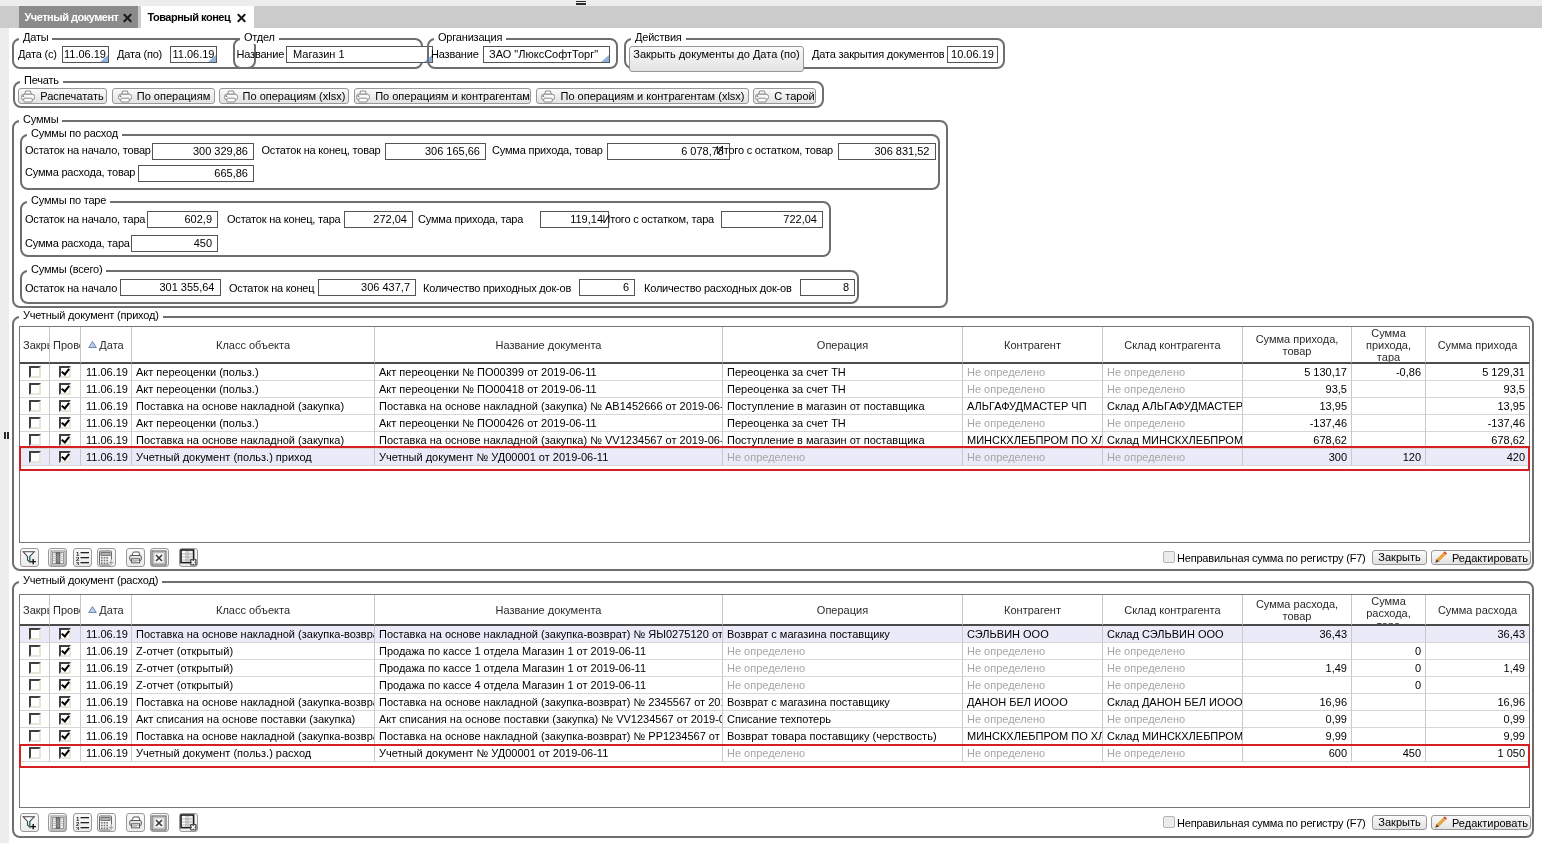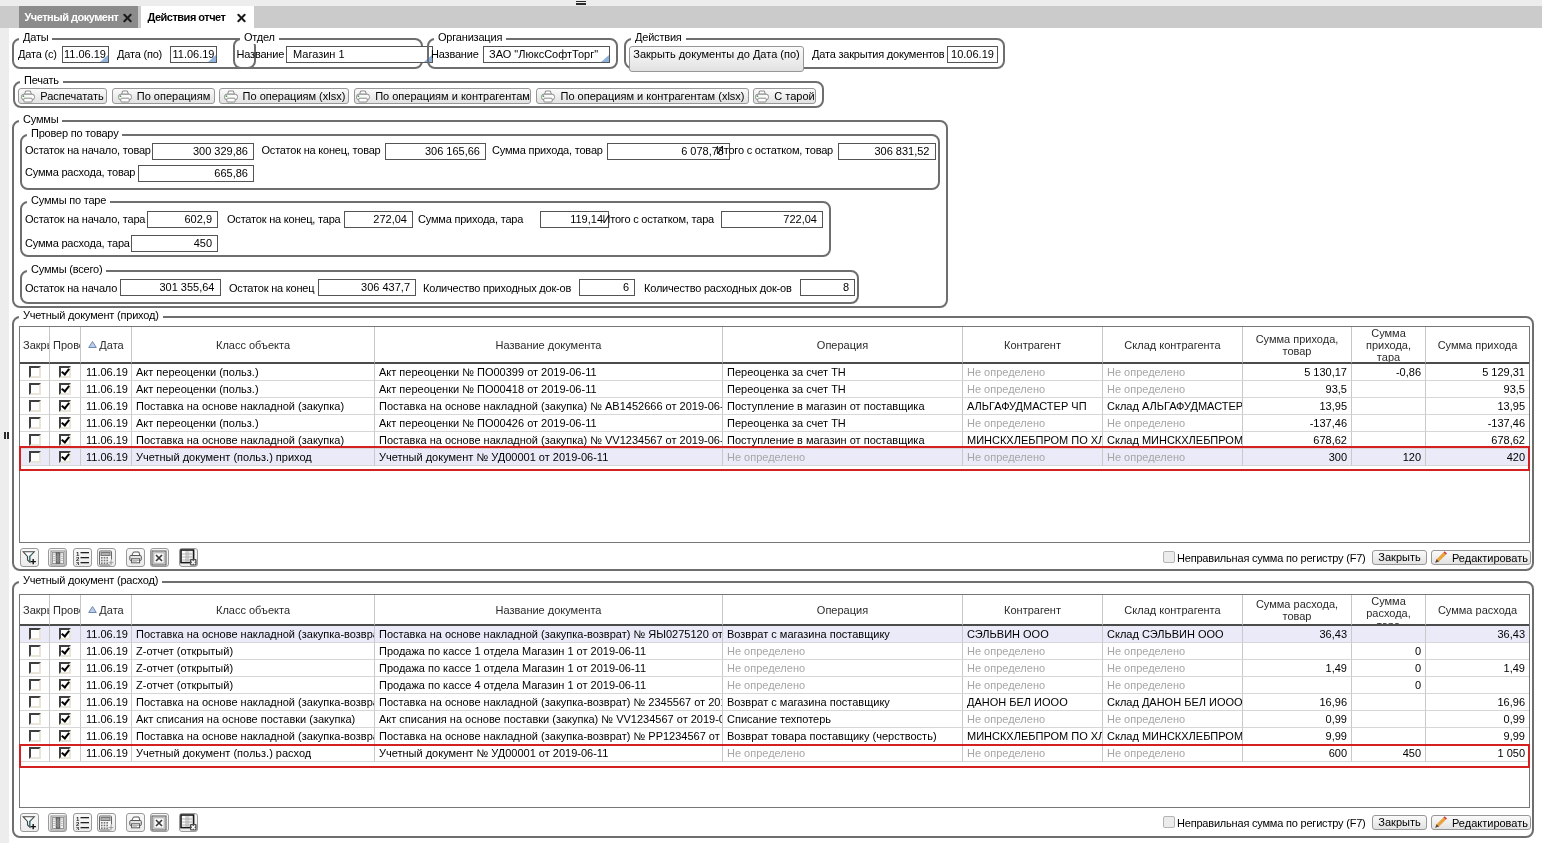--- a/index.html
+++ b/index.html
@@ -40,21 +40,21 @@
 <div class="a" style="left:0;top:0;width:1542px;height:6px;background:#ededed"></div>
 <div class="a" style="left:576px;top:1px;width:10px;height:1px;background:#2a2a2a"></div>
 <div class="a" style="left:576px;top:3px;width:10px;height:2px;background:#2a2a2a"></div>
 
 <div class="a" style="left:0;top:6px;width:1542px;height:22px;background:#cbcbcb"></div>
 <div class="a" style="left:18.5px;top:6px;width:119px;height:22px;background:#8b8b8b;color:#fff;font-weight:bold;font-size:11px;letter-spacing:-0.5px;line-height:22px">
     <span style="position:absolute;left:6px;white-space:nowrap">Учетный документ</span>
     <span class="xx xw" style="left:104px;top:7px"></span>
   </div>
 <div class="a" style="left:141px;top:6px;width:113px;height:22px;background:#fff;font-weight:bold;font-size:11px;letter-spacing:-0.5px;line-height:22px">
-    <span style="position:absolute;left:6.5px;white-space:nowrap">Действия отчет</span>
+    <span style="position:absolute;left:6.5px;white-space:nowrap">Товарный конец</span>
     <span class="xx" style="left:96px;top:7px"></span>
   </div>
 
 <div class="a" style="left:0;top:28px;width:9px;height:815px;background:#ededed"></div>
 <div class="a" style="left:4px;top:432px;width:2px;height:7px;background:#2a2a2a"></div>
 <div class="a" style="left:7px;top:432px;width:2px;height:7px;background:#2a2a2a"></div>
 
 <div class="fs" style="left:12px;top:38px;width:244px;height:31px">
   <span class="lg">Даты</span>
   <span class="lbl" style="left:4px;top:8px">Дата (с)</span>
@@ -134,21 +134,21 @@
         <circle cx="3.4" cy="6.2" r="0.9" fill="#44a044"></circle>
       </svg>
       <span>С тарой</span>
     </div>
 </div>
 
 <div class="fs" style="left:12px;top:120px;width:936px;height:188px">
   <span class="lg">Суммы</span>
 </div>
 <div class="fs" style="left:20px;top:134px;width:920px;height:56px">
-  <span class="lg">Провер по товару</span>
+  <span class="lg">Суммы по расход</span>
   <span class="lbl" style="left:3px;top:8px">Остаток на начало, товар</span>
   <div class="inp num" style="left:130px;top:7px;width:102px;height:17px">300 329,86</div>
   <span class="lbl" style="left:239.5px;top:8px">Остаток на конец, товар</span>
   <div class="inp num" style="left:363px;top:7px;width:101px;height:17px">306 165,66</div>
   <span class="lbl" style="left:470px;top:8px">Сумма прихода, товар</span>
   <div class="inp num" style="left:585px;top:7px;width:123px;height:17px">6 078,78</div>
   <span class="lbl" style="left:694px;top:8px">Итого с остатком, товар</span>
   <div class="inp num" style="left:815.5px;top:7px;width:98px;height:17px">306 831,52</div>
   <span class="lbl" style="left:3px;top:30px">Сумма расхода, товар</span>
   <div class="inp num" style="left:116px;top:29px;width:116px;height:17px">665,86</div>

